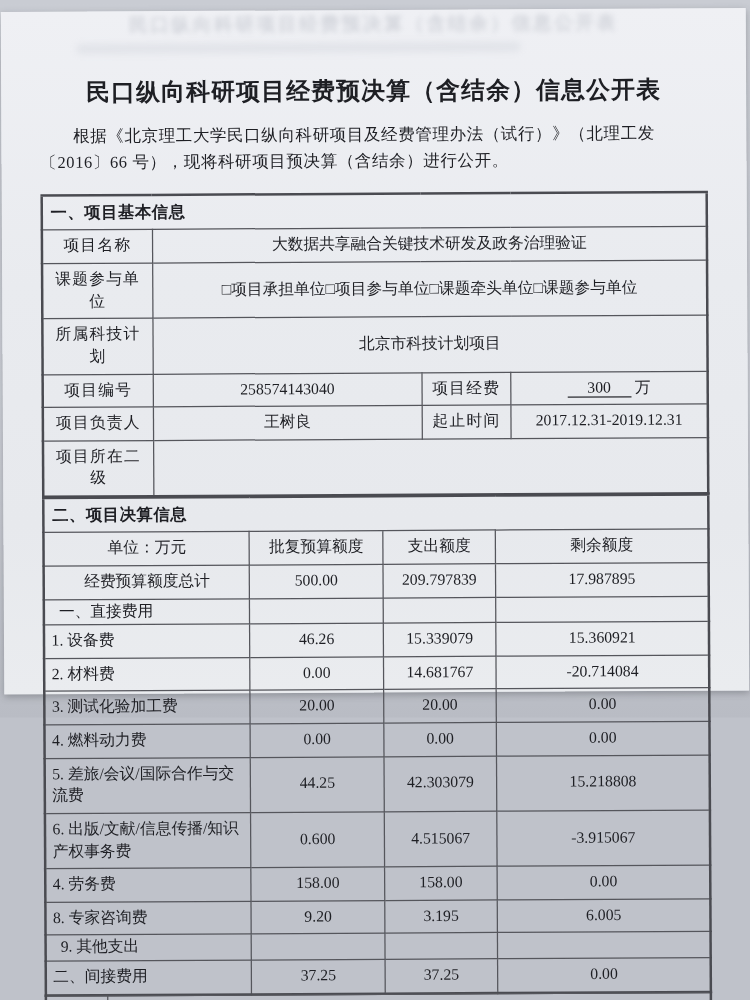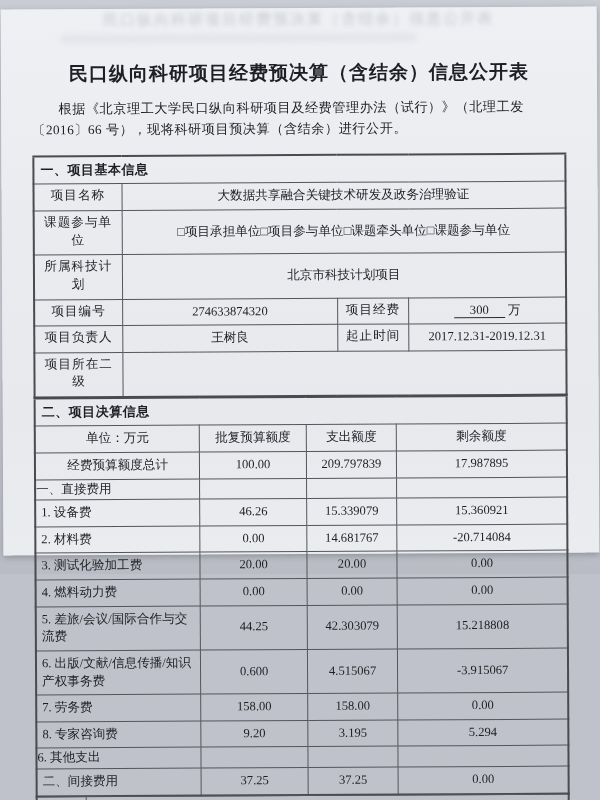--- a/index.html
+++ b/index.html
@@ -17,24 +17,24 @@
            font-size:15px; color:#8d93a0; opacity:.28; filter:blur(2px); letter-spacing:2px; }
   .ghost2 { position:absolute; left:60px; right:180px; top:26px; height:8px; background:#aab0bc; opacity:.18; filter:blur(3px); border-radius:4px; }
   .title { text-align:center; font-size:19px; font-weight:bold; letter-spacing:1px; margin-top:12px; }
   .intro { font-size:13.2px; line-height:1.6; text-indent:2em; margin-top:11px; letter-spacing:.5px; }
   table { width:100%; border-collapse:collapse; table-layout:fixed; }
   .tbl { margin-top:15px; border:2px solid #4a4b51; }
   .tbl2, .tbl3 { margin-top:-1px; border:2px solid #4a4b51; border-top:none; }
   td { border:1px solid #55565c; font-size:12.6px; text-align:center; padding:4px 3px; line-height:1.4; overflow:hidden; }
   .sec-hdr { font-family:"Liberation Sans","DejaVu Sans",sans-serif; font-weight:bold; text-align:left;
              padding:4px 6px; border-top:2px solid #4a4b51; font-size:13px; letter-spacing:.5px; }
-  .lbl { letter-spacing:1px;font-family:Liberation Mono, monospace; }
+  .lbl { letter-spacing:1px; }
   .left { text-align:left; padding-left:5px; }
   .uline { border-bottom:1px solid #2a2b30; padding:0 16px; }
-  .short td { padding:1px 0; }
+  .short td { padding:1px 11px; }
   .decl-side { width:49px; letter-spacing:2px; line-height:1.9; padding:6px 2px; }
   .decl-main { text-align:left; padding:9px 12px 4px 10px; vertical-align:top; }
   .c1 {width:16.6%} .c2{width:40.4%} .c3{width:13.4%} .c4{width:29.6%}
   .b1 {width:31%} .b2{width:20%} .b3{width:17%} .b4{width:32%}
 </style>
 </head>
 <body>
 
 <div class="photo">
   <div class="paper">
@@ -63,21 +63,21 @@
       <tr>
         <td class="lbl">课题参与单位</td>
         <td colspan="3">□项目承担单位□项目参与单位□课题牵头单位□课题参与单位</td>
       </tr>
       <tr>
         <td class="lbl">所属科技计划</td>
         <td colspan="3">北京市科技计划项目</td>
       </tr>
       <tr>
         <td class="lbl">项目编号</td>
-        <td>274633874320</td>
+        <td>258574143040</td>
         <td class="lbl">项目经费</td>
         <td>
           <span class="uline">300</span>
           <span>万</span>
         </td>
       </tr>
       <tr>
         <td class="lbl">项目负责人</td>
         <td>王树良</td>
         <td class="lbl">起止时间</td>
@@ -102,21 +102,21 @@
             <td colspan="4" class="sec-hdr">二、项目决算信息</td>
           </tr>
       <tr>
         <td>单位：万元</td>
         <td>批复预算额度</td>
         <td>支出额度</td>
         <td>剩余额度</td>
       </tr>
       <tr>
         <td>经费预算额度总计</td>
-        <td>100.00</td>
+        <td>500.00</td>
         <td>209.797839</td>
         <td>17.987895</td>
       </tr>
       <tr class="short">
         <td class="left">一、直接费用</td>
         <td></td>
         <td></td>
         <td></td>
       </tr>
       <tr>
@@ -149,33 +149,33 @@
         <td>42.303079</td>
         <td>15.218808</td>
       </tr>
       <tr>
         <td class="left">6. 出版/文献/信息传播/知识产权事务费</td>
         <td>0.600</td>
         <td>4.515067</td>
         <td>-3.915067</td>
       </tr>
       <tr>
-        <td class="left">7. 劳务费</td>
+        <td class="left">4. 劳务费</td>
         <td>158.00</td>
         <td>158.00</td>
         <td>0.00</td>
       </tr>
       <tr>
         <td class="left">8. 专家咨询费</td>
         <td>9.20</td>
         <td>3.195</td>
-        <td>5.294</td>
+        <td>6.005</td>
       </tr>
       <tr class="short">
-        <td class="left">6. 其他支出</td>
+        <td class="left">9. 其他支出</td>
         <td></td>
         <td></td>
         <td></td>
       </tr>
       <tr>
         <td class="left">二、间接费用</td>
         <td>37.25</td>
         <td>37.25</td>
         <td>0.00</td>
       </tr>

